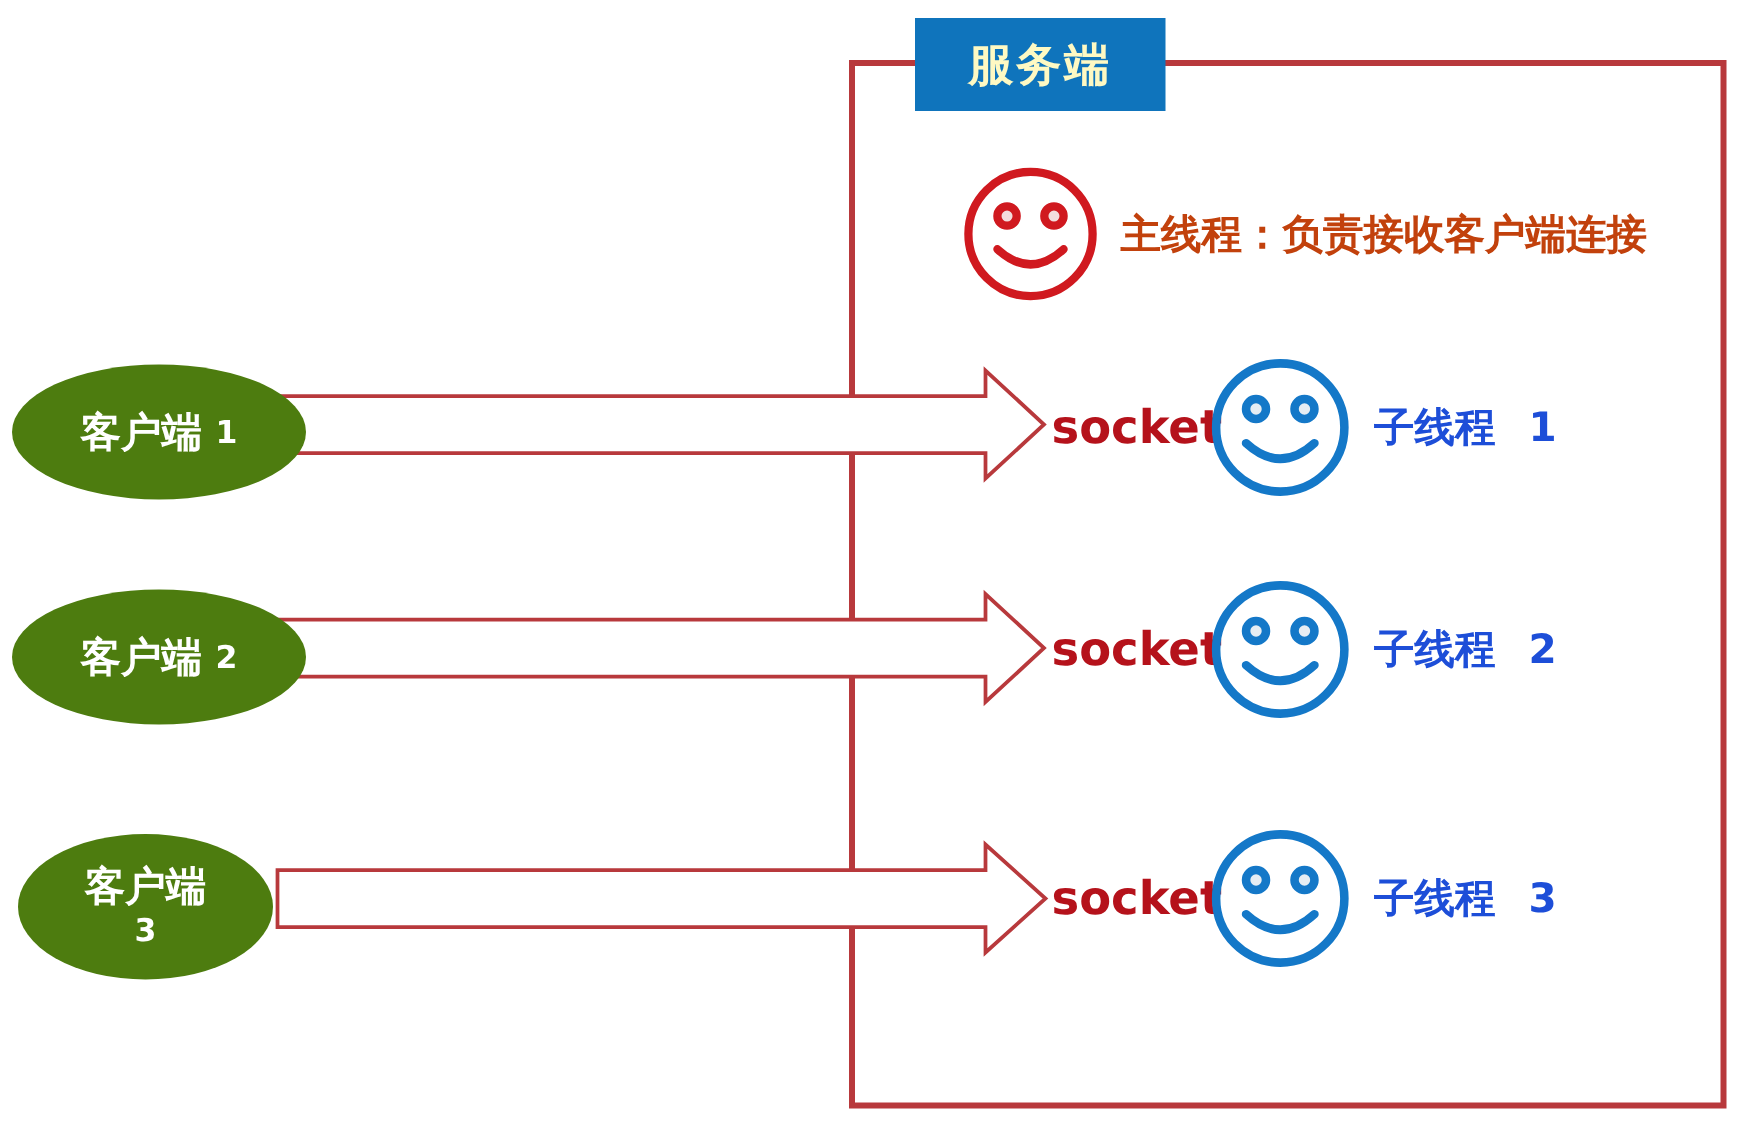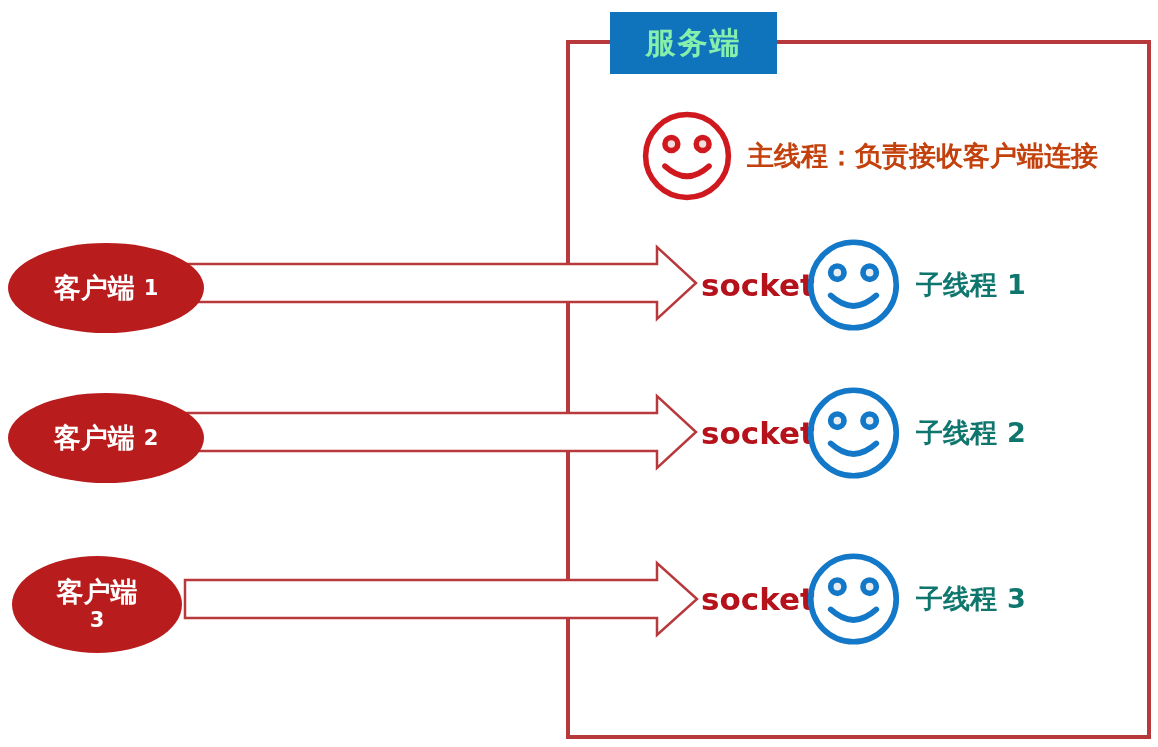--- a/index.html
+++ b/index.html
@@ -11,21 +11,21 @@
   
   .server-box {
     position:absolute; left:566px; top:40px; width:585px; height:699px;
     box-sizing:border-box; border:4px solid #B8393C; background:transparent;
   }
   
   .arrows { position:absolute; left:0; top:0; }
   
   .server-header {
     position:absolute; left:610px; top:12px; width:167px; height:62px;
-    background:#0F74BC; color:#86efac; font-size:30px; font-weight:bold;
+    background:#0F74BC; color:#fef9c3; font-size:30px; font-weight:bold;
     display:flex; align-items:center; justify-content:center; letter-spacing:2px;
   }
   
   .main-smiley { position:absolute; left:641px; top:110px; width:92px; height:92px; }
   .main-thread-label {
     position:absolute; left:747px; top:110px; height:92px;
     display:flex; align-items:center;
     color:#c2410c; font-size:27px; font-weight:bold; white-space:nowrap;
   }
   
@@ -34,27 +34,27 @@
   .socket-label {
     position:absolute; left:701px; top:50%; transform:translateY(-50%);
     color:#B5121B; font-size:31px; font-weight:bold;
   }
   .row-smiley {
     position:absolute; left:806px; top:50%; transform:translateY(-50%);
     width:95px; height:95px;
   }
   .thread-label {
     position:absolute; left:916px; top:50%; transform:translateY(-50%);
-    color:#0f766e; font-size:27px; font-weight:600;
-    display:flex; align-items:baseline; white-space:nowrap;
+    color:#1d4ed8; font-size:27px; font-weight:600;
+    display:flex; align-items:baseline; white-space:nowrap;gap:12px;
   }
   .thread-label .tnum { margin-left:10px; font-weight:bold; }
   
   .client {
-    position:absolute; border-radius:50%; background:#b91c1c;
+    position:absolute; border-radius:50%; background:#4d7c0f;
     color:#ffffff; font-weight:bold; font-size:27px;
     display:flex; align-items:center; justify-content:center; text-align:center;
   }
   .c1 { left:8px;  top:243px; width:196px; height:90px; }
   .c2 { left:8px;  top:393px; width:196px; height:90px; }
   .c3 { left:12px; top:556px; width:170px; height:97px; flex-direction:column; line-height:1.1; }
   .client .cnum { font-size:21px; margin-left:9px; }
   .c3 .cnum { margin-left:0; margin-top:2px; }
 </style>
 </head>

